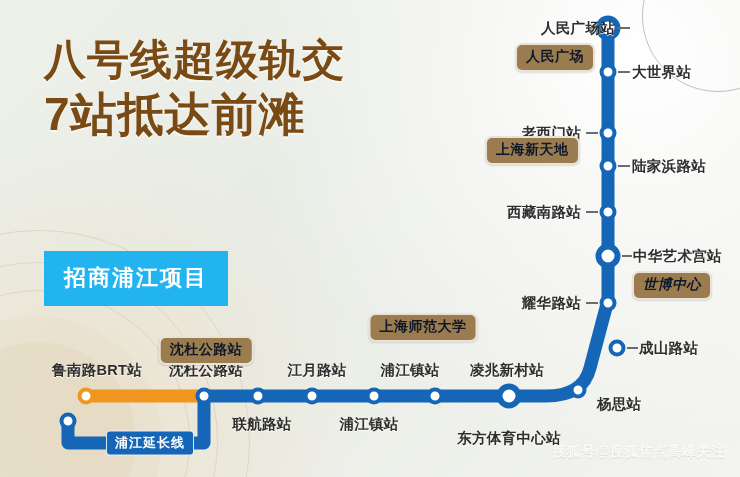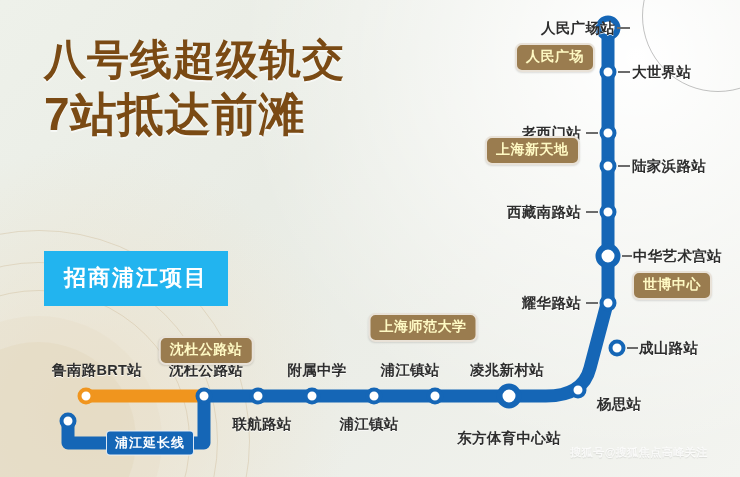--- a/index.html
+++ b/index.html
@@ -63,40 +63,40 @@
   }
   .lbl.r{transform:translate(0,-50%);}
   .lbl.l{transform:translate(-100%,-50%);}
   .lbl.c{transform:translate(-50%,0);}
 
   
   .tick{position:absolute;height:2px;background:#6b6b6b;transform:translateY(-50%);}
 
   
   .poi{
-    position:absolute;white-space:nowrap;background:#9a7c4f;color:#fef9c3;
+    position:absolute;white-space:nowrap;background:#9a7c4f;color:#0f172a;
     font-size:14px;font-weight:bold;letter-spacing:.5px;
     padding:3px 9px 4px;border-radius:7px;
     border:2px solid rgba(255,255,255,.78);
     box-shadow:0 1px 2px rgba(0,0,0,.12);
   }
   .poi.c{transform:translateX(-50%);}
 
   
   .ext-tag{
     position:absolute;white-space:nowrap;color:#fff;background:#1566b6;
     font-size:13px;font-weight:bold;letter-spacing:1px;
     padding:2px 8px 3px;border-radius:4px;
     border:1px solid rgba(255,255,255,.85);
     transform:translate(-50%,-50%);
   }
 
   .watermark{
     position:absolute;left:639px;top:452px;transform:translate(-50%,-50%);
-    color:rgba(255,255,255,.80);font-size:11px;font-weight:bold;
+    color:rgba(255,255,255,.80);font-size:14px;font-weight:bold;
     letter-spacing:.5px;white-space:nowrap;
     text-shadow:0 1px 1px rgba(0,0,0,.10);
   }
 </style>
 </head>
 <body>
 
 <div id="stage">
 
   <div class="ripple rp4"></div>
@@ -159,28 +159,28 @@
   <div class="lbl l" style="left:581px;top:212px;">西藏南路站</div>
   <div class="lbl r" style="left:633px;top:256px;">中华艺术宫站</div>
   <div class="lbl l" style="left:581px;top:303px;">耀华路站</div>
   <div class="lbl r" style="left:639px;top:348px;">成山路站</div>
   <div class="lbl r" style="left:597px;top:404px;">杨思站</div>
 
   <div class="lbl c" style="left:509px;top:429px;">东方体育中心站</div>
   <div class="lbl c" style="left:507px;top:361px;">凌兆新村站</div>
   <div class="lbl c" style="left:410px;top:361px;">浦江镇站</div>
   <div class="lbl c" style="left:369px;top:415px;">浦江镇站</div>
-  <div class="lbl c" style="left:317px;top:361px;">附属中学</div>
+  <div class="lbl c" style="left:317px;top:361px;">江月路站</div>
   <div class="lbl c" style="left:262px;top:415px;">联航路站</div>
   <div class="lbl c" style="left:206px;top:361px;">沈杜公路站</div>
   <div class="lbl c" style="left:97px;top:361px;">鲁南路BRT站</div>
 
   <div class="poi" style="left:515px;top:43px;">人民广场</div>
   <div class="poi" style="left:485px;top:136px;">上海新天地</div>
-  <div class="poi" style="left:632px;top:271px;">世博中心</div>
+  <div class="poi" style="left:632px;top:271px;font-style:italic;">世博中心</div>
   <div class="poi c" style="left:423px;top:313px;">上海师范大学</div>
   <div class="poi c" style="left:206px;top:336px;">沈杜公路站</div>
 
   <div class="ext-tag" style="left:150px;top:443px;">浦江延长线</div>
 
   <div class="watermark">搜狐号@搜狐焦点高峰关注</div>
 
 </div>
 
 </body></html>

